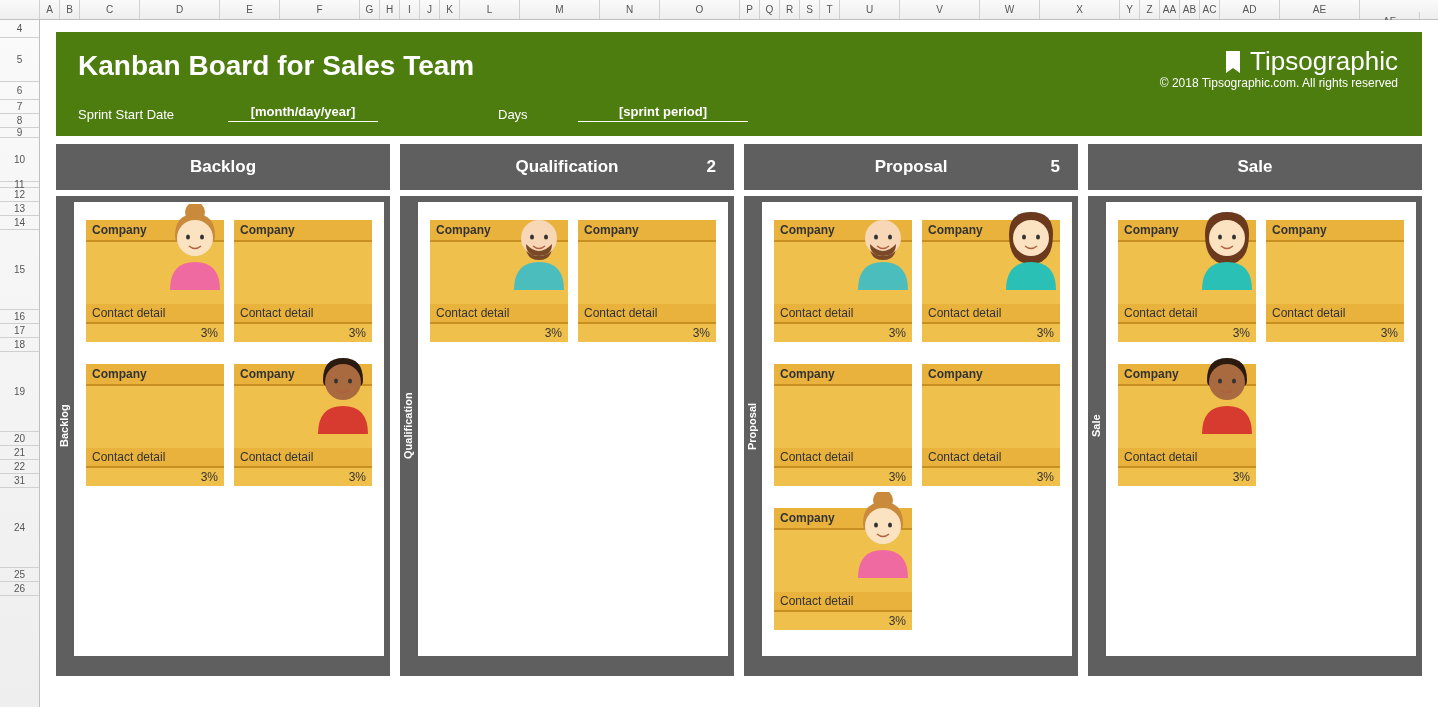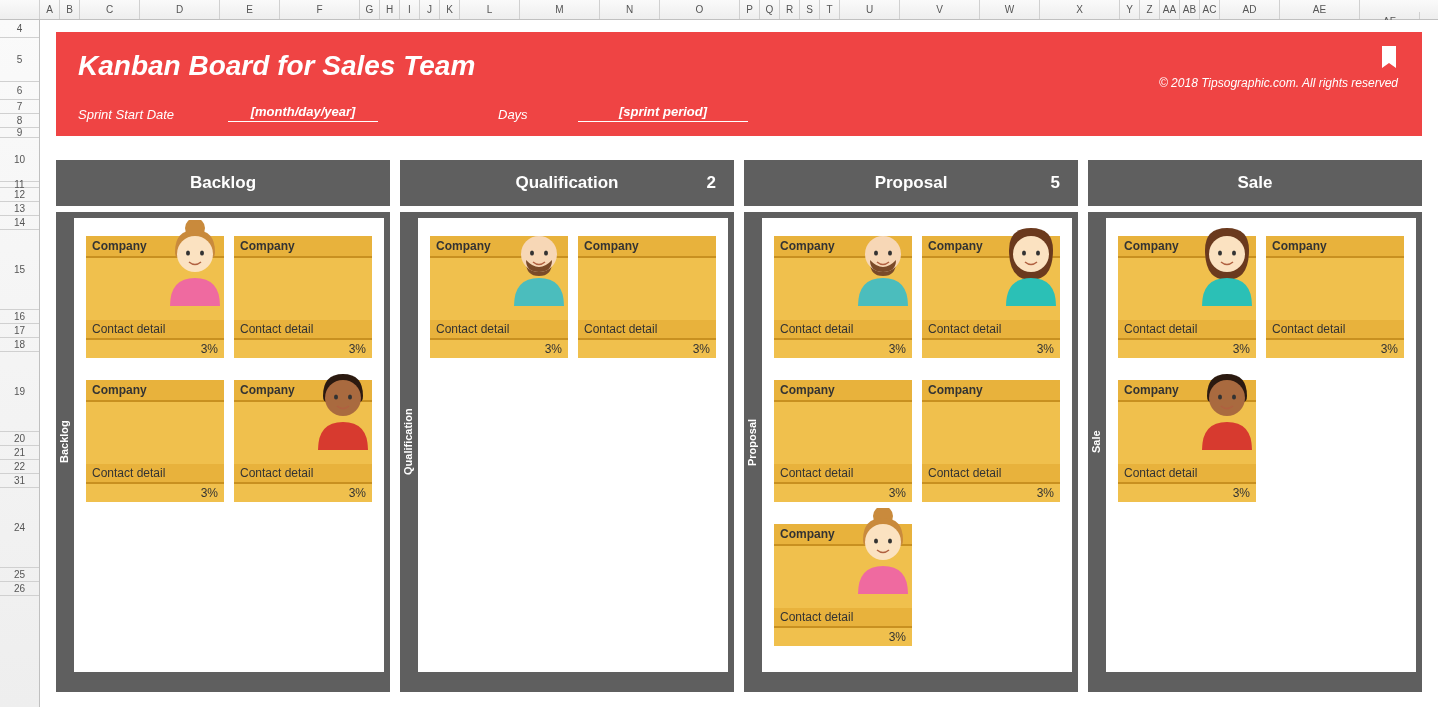--- a/index.html
+++ b/index.html
@@ -40,26 +40,25 @@
     border-bottom: 1px solid #d0d0d0;
     text-align: center;
     display:flex; align-items:center; justify-content:center;
   }
   .sheet-body {
     position: absolute;
     left: 40px; top: 20px; right: 0; bottom: 0;
     background: #fff;
   }
   .green-header {
-    background: #ef4444;
+    background: #4d7c0f;
     color: #fff;
-    margin: 12px 16px 24px 16px;
+    margin: 12px 16px 8px 16px;
     padding: 18px 22px 14px 22px;
     position: relative;
-    font-style: italic;
   }
   .green-header h1 {
     font-size: 28px;
     font-weight: bold;
     margin-bottom: 22px;
   }
   .brand {
     position: absolute;
     right: 24px; top: 14px;
     font-size: 26px;
@@ -243,20 +242,21 @@
   </div>
 
 <div class="sheet-body">
 
   <div class="green-header">
     <h1>Kanban Board for Sales Team</h1>
     <div class="brand">
       <svg width="18" height="22" viewBox="0 0 18 22">
           <path d="M2 0 h14 v22 l-7-5 -7 5 z" fill="#fff"></path>
         </svg>
+      <span>Tipsographic</span>
     </div>
     <div class="copyright">© 2018 Tipsographic.com. All rights reserved</div>
     <div class="header-fields">
       <span class="hf-label">Sprint Start Date</span>
       <span class="hf-value">[month/day/year]</span>
       <span style="width:40px"></span>
       <span class="hf-label" style="min-width:40px">Days</span>
       <span class="hf-value" style="min-width:170px">[sprint period]</span>
     </div>
   </div>

